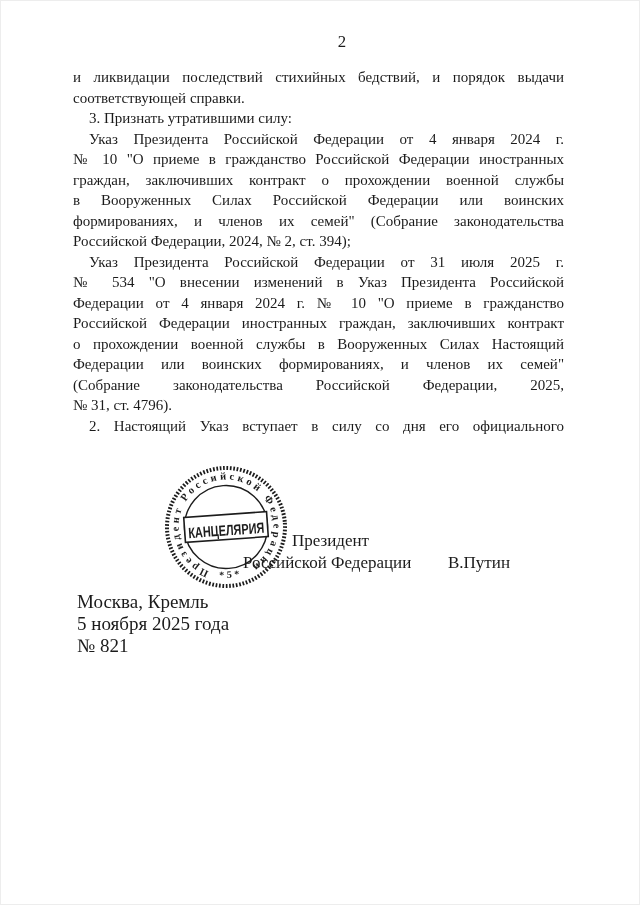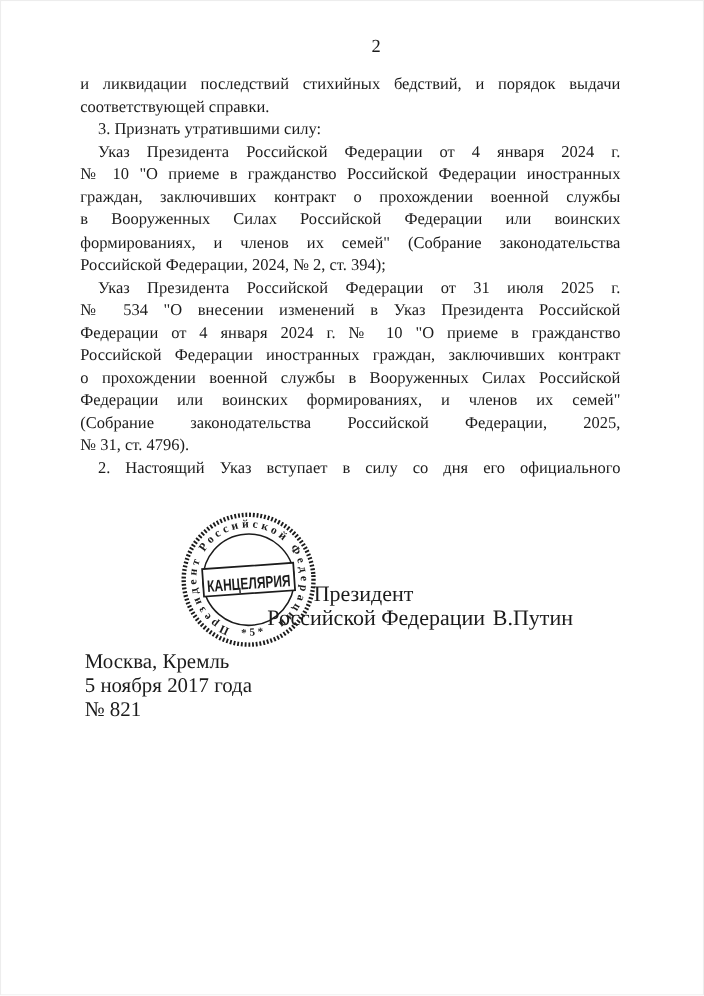--- a/index.html
+++ b/index.html
@@ -17,21 +17,21 @@
     position:absolute;top:31px;left:42px;width:598px;
     text-align:center;font-size:16.8px;
   }
   .doc-body{
     position:absolute;left:72px;top:66px;width:491px;
     font-size:15px;line-height:20.5px;
   }
   .line{text-align:justify;text-align-last:justify;}
   .line.last{text-align-last:left;}
   .line.indent{text-indent:16px;}
-  .sig{position:absolute;font-size:20px;line-height:21px;white-space:nowrap;}
+  .sig{position:absolute;font-size:17px;line-height:21px;white-space:nowrap;}
   .sig-title1{left:242px;top:529px;width:175px;text-align:center;}
   .sig-title2{left:242px;top:551px;}
   .sig-name{left:447px;top:551px;}
   .footer{
     position:absolute;left:76px;top:590px;
     font-size:19px;line-height:22px;
   }
   .stamp{position:absolute;left:161px;top:462px;width:128px;height:128px;}
 </style>
 </head>
@@ -48,21 +48,21 @@
       <div class="line indent">Указ Президента Российской Федерации от 4 января 2024 г.</div>
       <div class="line">№ 10 "О приеме в гражданство Российской Федерации иностранных</div>
       <div class="line">граждан, заключивших контракт о прохождении военной службы</div>
       <div class="line">в Вооруженных Силах Российской Федерации или воинских</div>
       <div class="line">формированиях, и членов их семей" (Собрание законодательства</div>
       <div class="line last">Российской Федерации, 2024, № 2, ст. 394);</div>
       <div class="line indent">Указ Президента Российской Федерации от 31 июля 2025 г.</div>
       <div class="line">№ 534 "О внесении изменений в Указ Президента Российской</div>
       <div class="line">Федерации от 4 января 2024 г. № 10 "О приеме в гражданство</div>
       <div class="line">Российской Федерации иностранных граждан, заключивших контракт</div>
-      <div class="line">о прохождении военной службы в Вооруженных Силах Российской</div>
+      <div class="line">о прохождении военной службы в Вооруженных Силах Настоящий</div>
       <div class="line">Федерации или воинских формированиях, и членов их семей"</div>
       <div class="line">(Собрание законодательства Российской Федерации, 2025,</div>
       <div class="line last">№ 31, ст. 4796).</div>
       <div class="line indent">2. Настоящий Указ вступает в силу со дня его официального</div>
     </div>
 
   <div class="sig sig-title1">Президент</div>
   <div class="sig sig-title2">Российской Федерации</div>
   <div class="sig sig-name">В.Путин</div>
 
@@ -81,17 +81,17 @@
           <textPath href="#ringPath" startOffset="0" textLength="252" lengthAdjust="spacing">Президент Российской Федерации</textPath>
         </text>
         <text x="64" y="72.5" text-anchor="middle" font-size="15" font-weight="bold" font-family="Liberation Sans, DejaVu Sans, sans-serif" textLength="76" lengthAdjust="spacingAndGlyphs">КАНЦЕЛЯРИЯ</text>
         <text x="64" y="115" text-anchor="middle" font-size="10" font-weight="bold" font-family="Liberation Serif, DejaVu Serif, serif">* 5 *</text>
       </g>
     </g>
   </svg>
 
   <div class="footer">
     <div>Москва, Кремль</div>
-    <div>5 ноября 2017 года</div>
+    <div>5 ноября 2025 года</div>
     <div>№ 821</div>
   </div>
 
 </div>
 
 </body></html>

